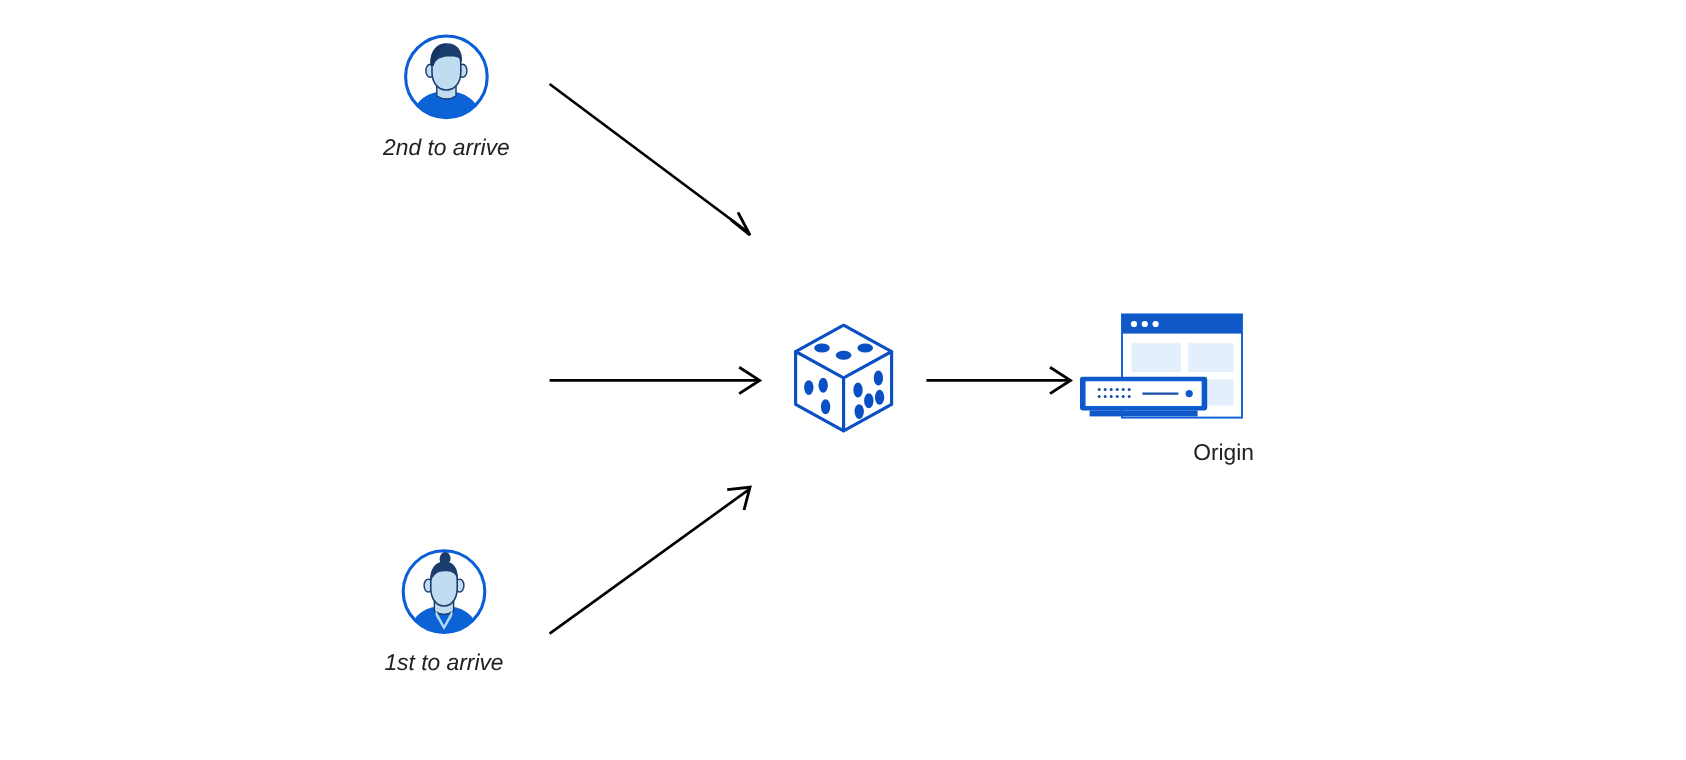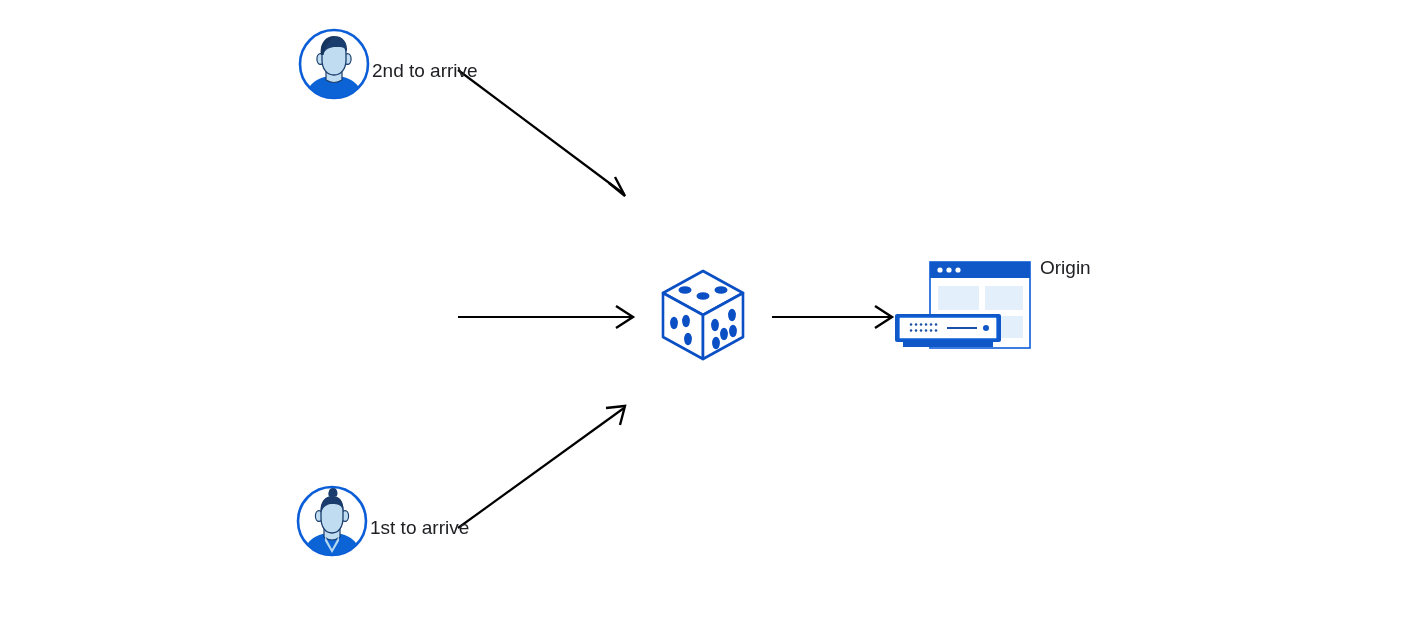--- a/index.html
+++ b/index.html
@@ -14,22 +14,23 @@
   #canvas {
     position: relative;
     width: 1405px;
     height: 633px;
     background: #ffffff;
     overflow: hidden;
   }
   .node {
     position: absolute;
     display: flex;
-    flex-direction: row;
+    flex-direction: column;
     align-items: center;
+    font-style: italic;
   }
   .avatar-wrap {
     width: 76px;
     height: 76px;
   }
   .node-label {
     margin-top: 12px;
     font-size: 19px;
     color: #202124;
     line-height: 1;
@@ -49,22 +50,22 @@
     left: 655px;
     top: 265px;
     width: 96px;
     height: 100px;
   }
   .origin-node {
     position: absolute;
     left: 885px;
     top: 252px;
     display: flex;
-    flex-direction: row;
-    align-items: flex-start;
+    flex-direction: column;
+    align-items: flex-end;
     width: 160px;
   }
   .origin-graphic {
     width: 155px;
     height: 110px;
     position: relative;
   }
   .origin-label {
     margin-top: 6px;
     font-size: 19px;
@@ -125,21 +126,21 @@
 
           <path d="M25 29 C24 16 30 10 38 10 C47 10 52 16 51 27 C50 21 46 21 40 21 C34 21 29 23 27 29 Z" fill="#1a3d6d"></path>
           <path d="M25 29 C23.5 20 27 12 38 10.5 C33 15 29 20 27.5 29 Z" fill="#16355e"></path>
         </g>
       </svg>
     </div>
     <div class="node-label">2nd to arrive</div>
   </div>
 
 
-  <div class="node" style="left:294px; top:483px; width:152px;">
+  <div class="node" style="left:294px; top:455px; width:152px;">
     <div class="avatar-wrap">
       <svg viewBox="0 0 76 76" width="76" height="76">
         <defs>
           <clipPath id="clipC">
               <circle cx="38" cy="38" r="34"></circle>
             </clipPath>
         </defs>
         <circle cx="38" cy="38" r="34" fill="#ffffff" stroke="#0b5ed7" stroke-width="2.6"></circle>
         <g clip-path="url(#clipC)">
           <path d="M8 76 C10 58 22 50 38 50 C54 50 66 58 68 76 Z" fill="#0b63d6"></path>

